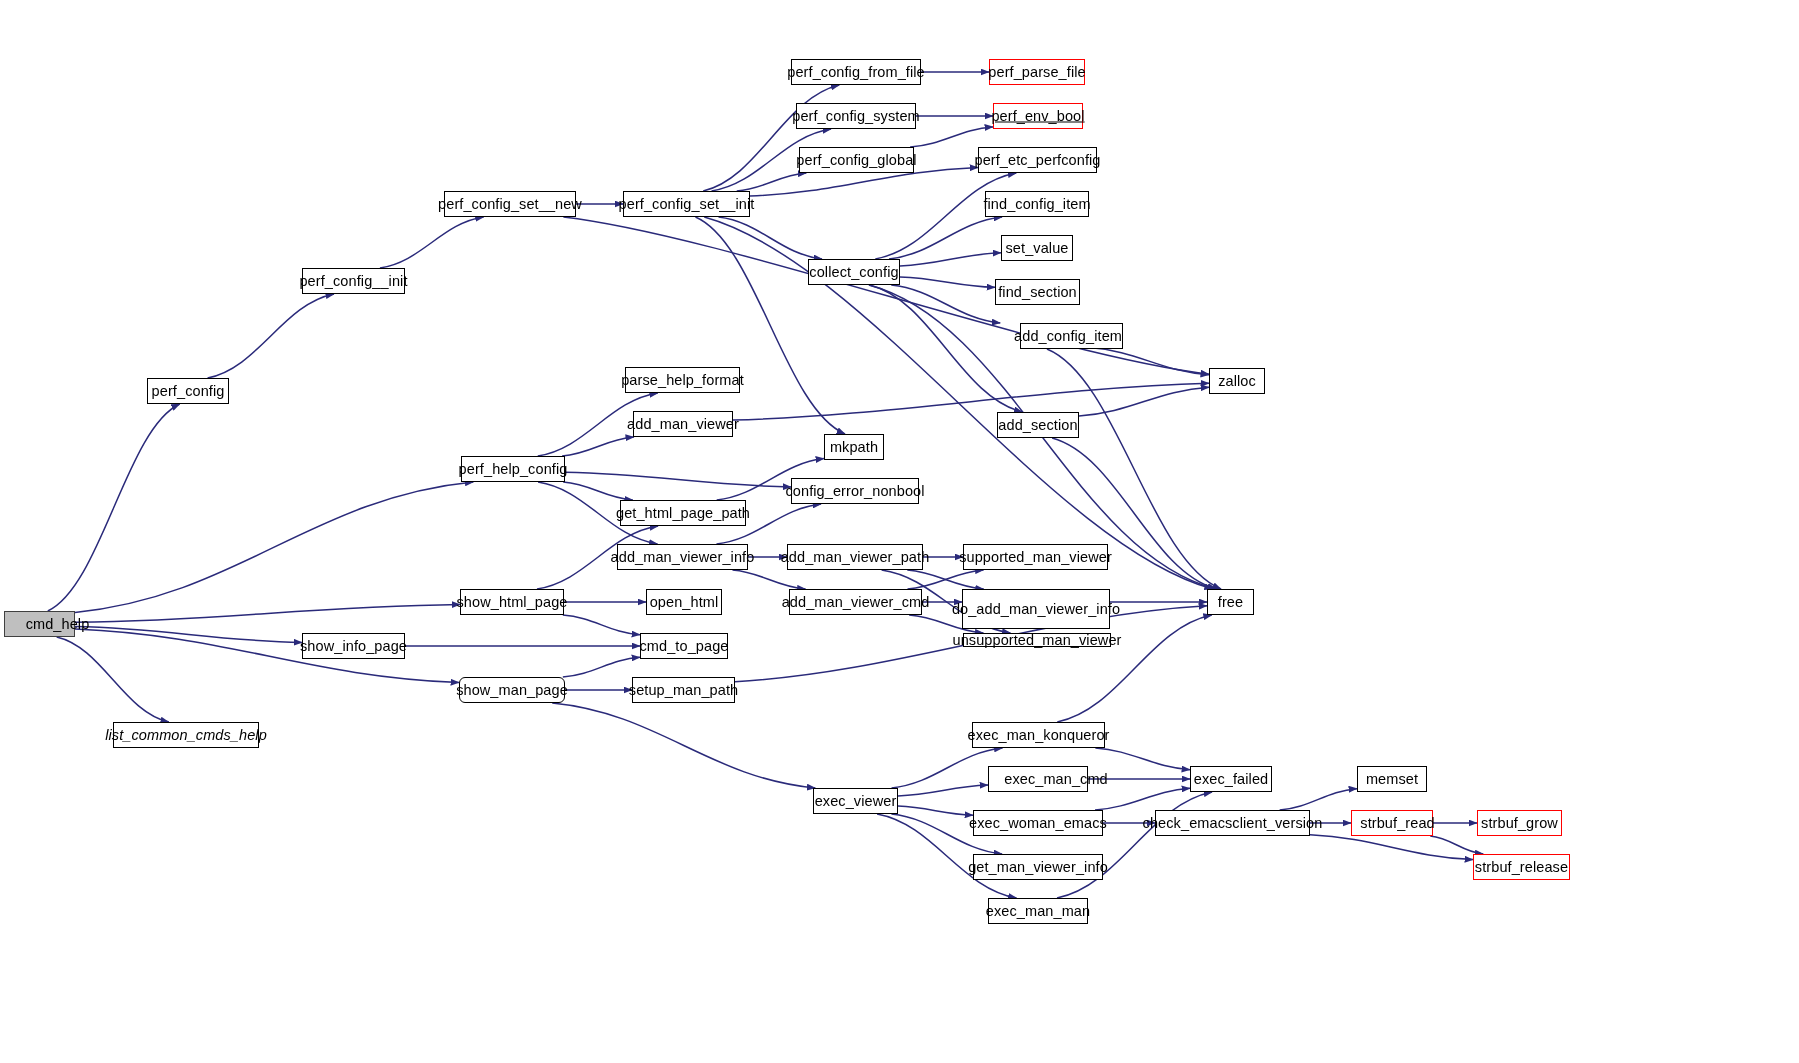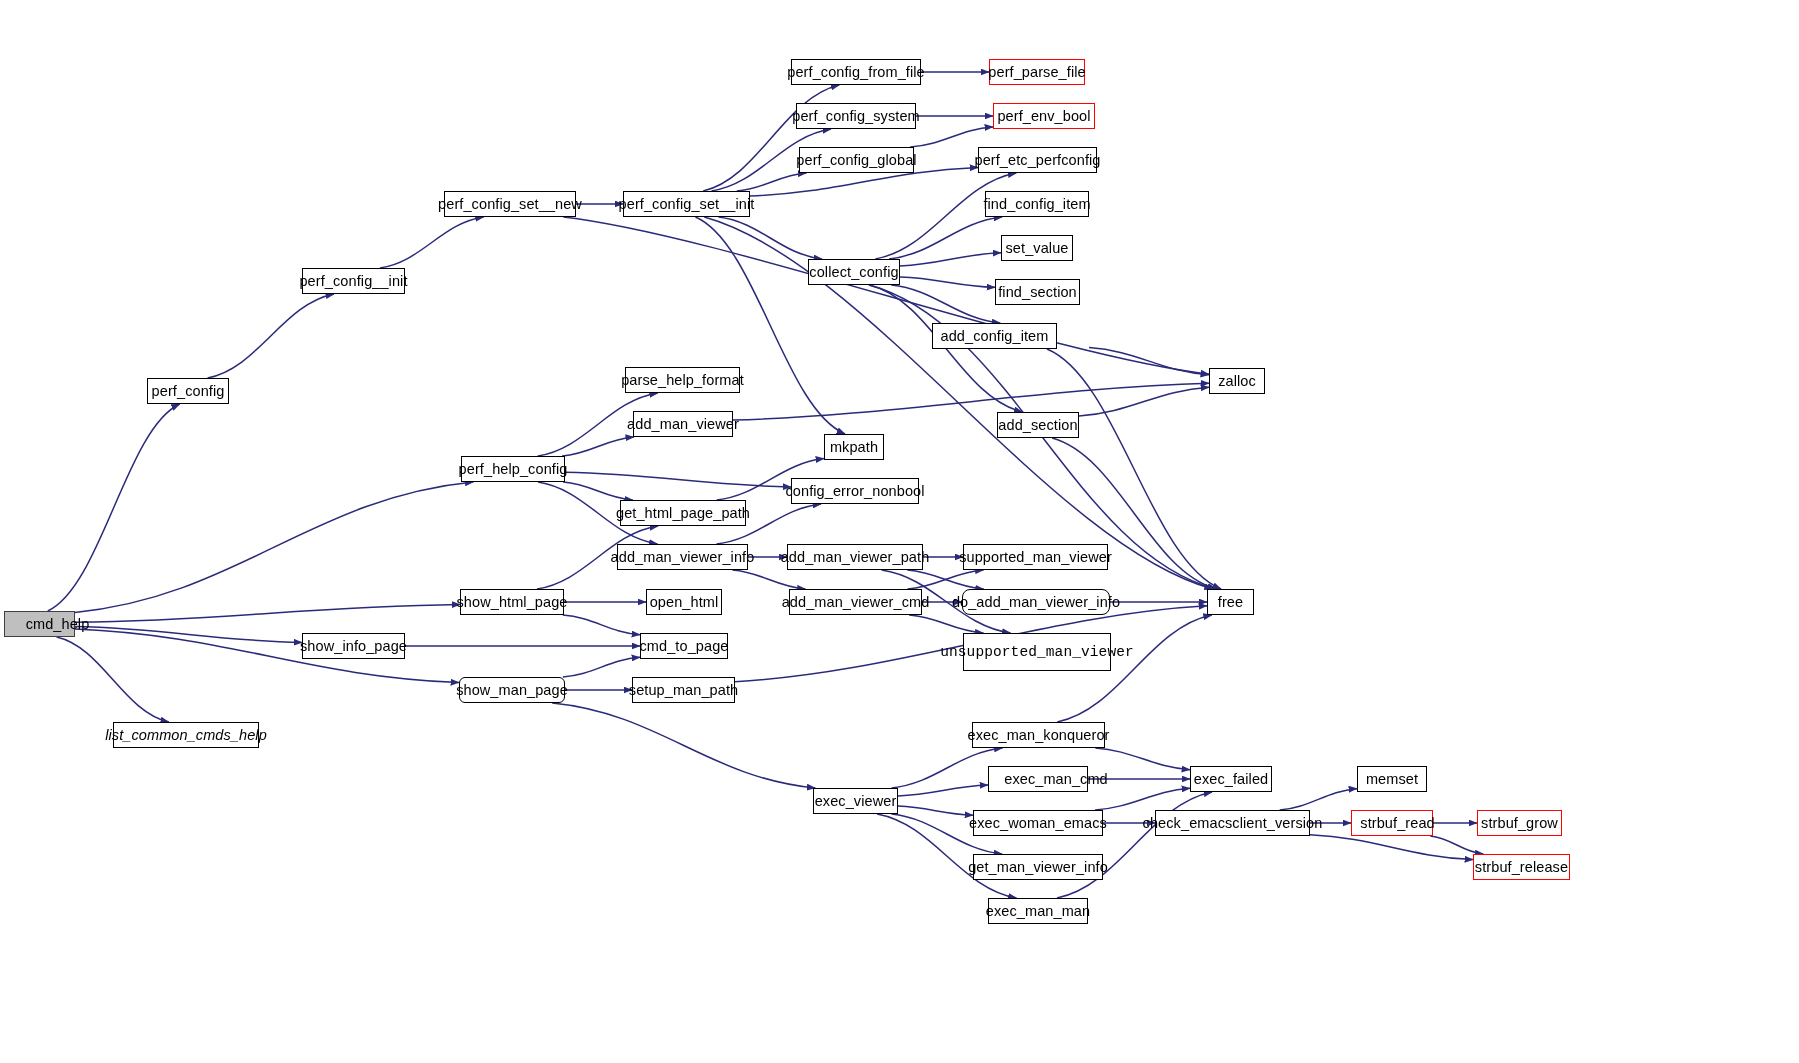--- a/index.html
+++ b/index.html
@@ -130,39 +130,39 @@
       </div>
       <div class="node" style="left: 796px; top: 103px; width: 120px; height: 26px;">
         <span class="node-label">perf_config_system</span>
       </div>
       <div class="node" style="left: 799px; top: 147px; width: 115px; height: 26px;">
         <span class="node-label">perf_config_global</span>
       </div>
       <div class="node red" style="left: 989px; top: 59px; width: 96px; height: 26px;">
         <span class="node-label">perf_parse_file</span>
       </div>
-      <div class="node red" style="left: 993px; top: 103px; width: 102px; height: 26px;">
+      <div class="node red" style="left: 993px; top: 103px; width: 90px; height: 26px; text-decoration: underline;">
         <span class="node-label">perf_env_bool</span>
       </div>
       <div class="node" style="left: 978px; top: 147px; width: 119px; height: 26px;">
         <span class="node-label">perf_etc_perfconfig</span>
       </div>
       <div class="node" style="left: 808px; top: 259px; width: 92px; height: 26px;">
         <span class="node-label">collect_config</span>
       </div>
       <div class="node" style="left: 985px; top: 191px; width: 104px; height: 26px;">
         <span class="node-label">find_config_item</span>
       </div>
       <div class="node" style="left: 1001px; top: 235px; width: 72px; height: 26px;">
         <span class="node-label">set_value</span>
       </div>
       <div class="node" style="left: 995px; top: 279px; width: 85px; height: 26px;">
         <span class="node-label">find_section</span>
       </div>
-      <div class="node" style="left: 932px; top: 323px; width: 125px; height: 26px;">
+      <div class="node" style="left: 1020px; top: 323px; width: 103px; height: 26px; justify-content: flex-end;">
         <span class="node-label">add_config_item</span>
       </div>
       <div class="node" style="left: 997px; top: 412px; width: 82px; height: 26px;">
         <span class="node-label">add_section</span>
       </div>
       <div class="node" style="left: 1209px; top: 368px; width: 56px; height: 26px;">
         <span class="node-label">zalloc</span>
       </div>
       <div class="node" style="left: 1207px; top: 589px; width: 47px; height: 26px;">
         <span class="node-label">free</span>
@@ -190,24 +190,24 @@
       </div>
       <div class="node" style="left: 787px; top: 544px; width: 136px; height: 26px;">
         <span class="node-label">add_man_viewer_path</span>
       </div>
       <div class="node" style="left: 963px; top: 544px; width: 145px; height: 26px;">
         <span class="node-label">supported_man_viewer</span>
       </div>
       <div class="node" style="left: 789px; top: 589px; width: 133px; height: 26px;">
         <span class="node-label">add_man_viewer_cmd</span>
       </div>
-      <div class="node" style="left: 962px; top: 589px; width: 148px; height: 26px; border-radius: 8px;">
+      <div class="node" style="left: 962px; top: 589px; width: 148px; height: 40px;">
         <span class="node-label">do_add_man_viewer_info</span>
       </div>
-      <div class="node" style="left: 963px; top: 633px; width: 148px; height: 38px; font-family: Liberation Mono, monospace;">
+      <div class="node" style="left: 963px; top: 633px; width: 148px; height: 14px;">
         <span class="node-label">unsupported_man_viewer</span>
       </div>
       <div class="node" style="left: 460px; top: 589px; width: 104px; height: 26px;">
         <span class="node-label">show_html_page</span>
       </div>
       <div class="node" style="left: 646px; top: 589px; width: 76px; height: 26px;">
         <span class="node-label">open_html</span>
       </div>
       <div class="node" style="left: 302px; top: 633px; width: 103px; height: 26px;">
         <span class="node-label">show_info_page</span>

